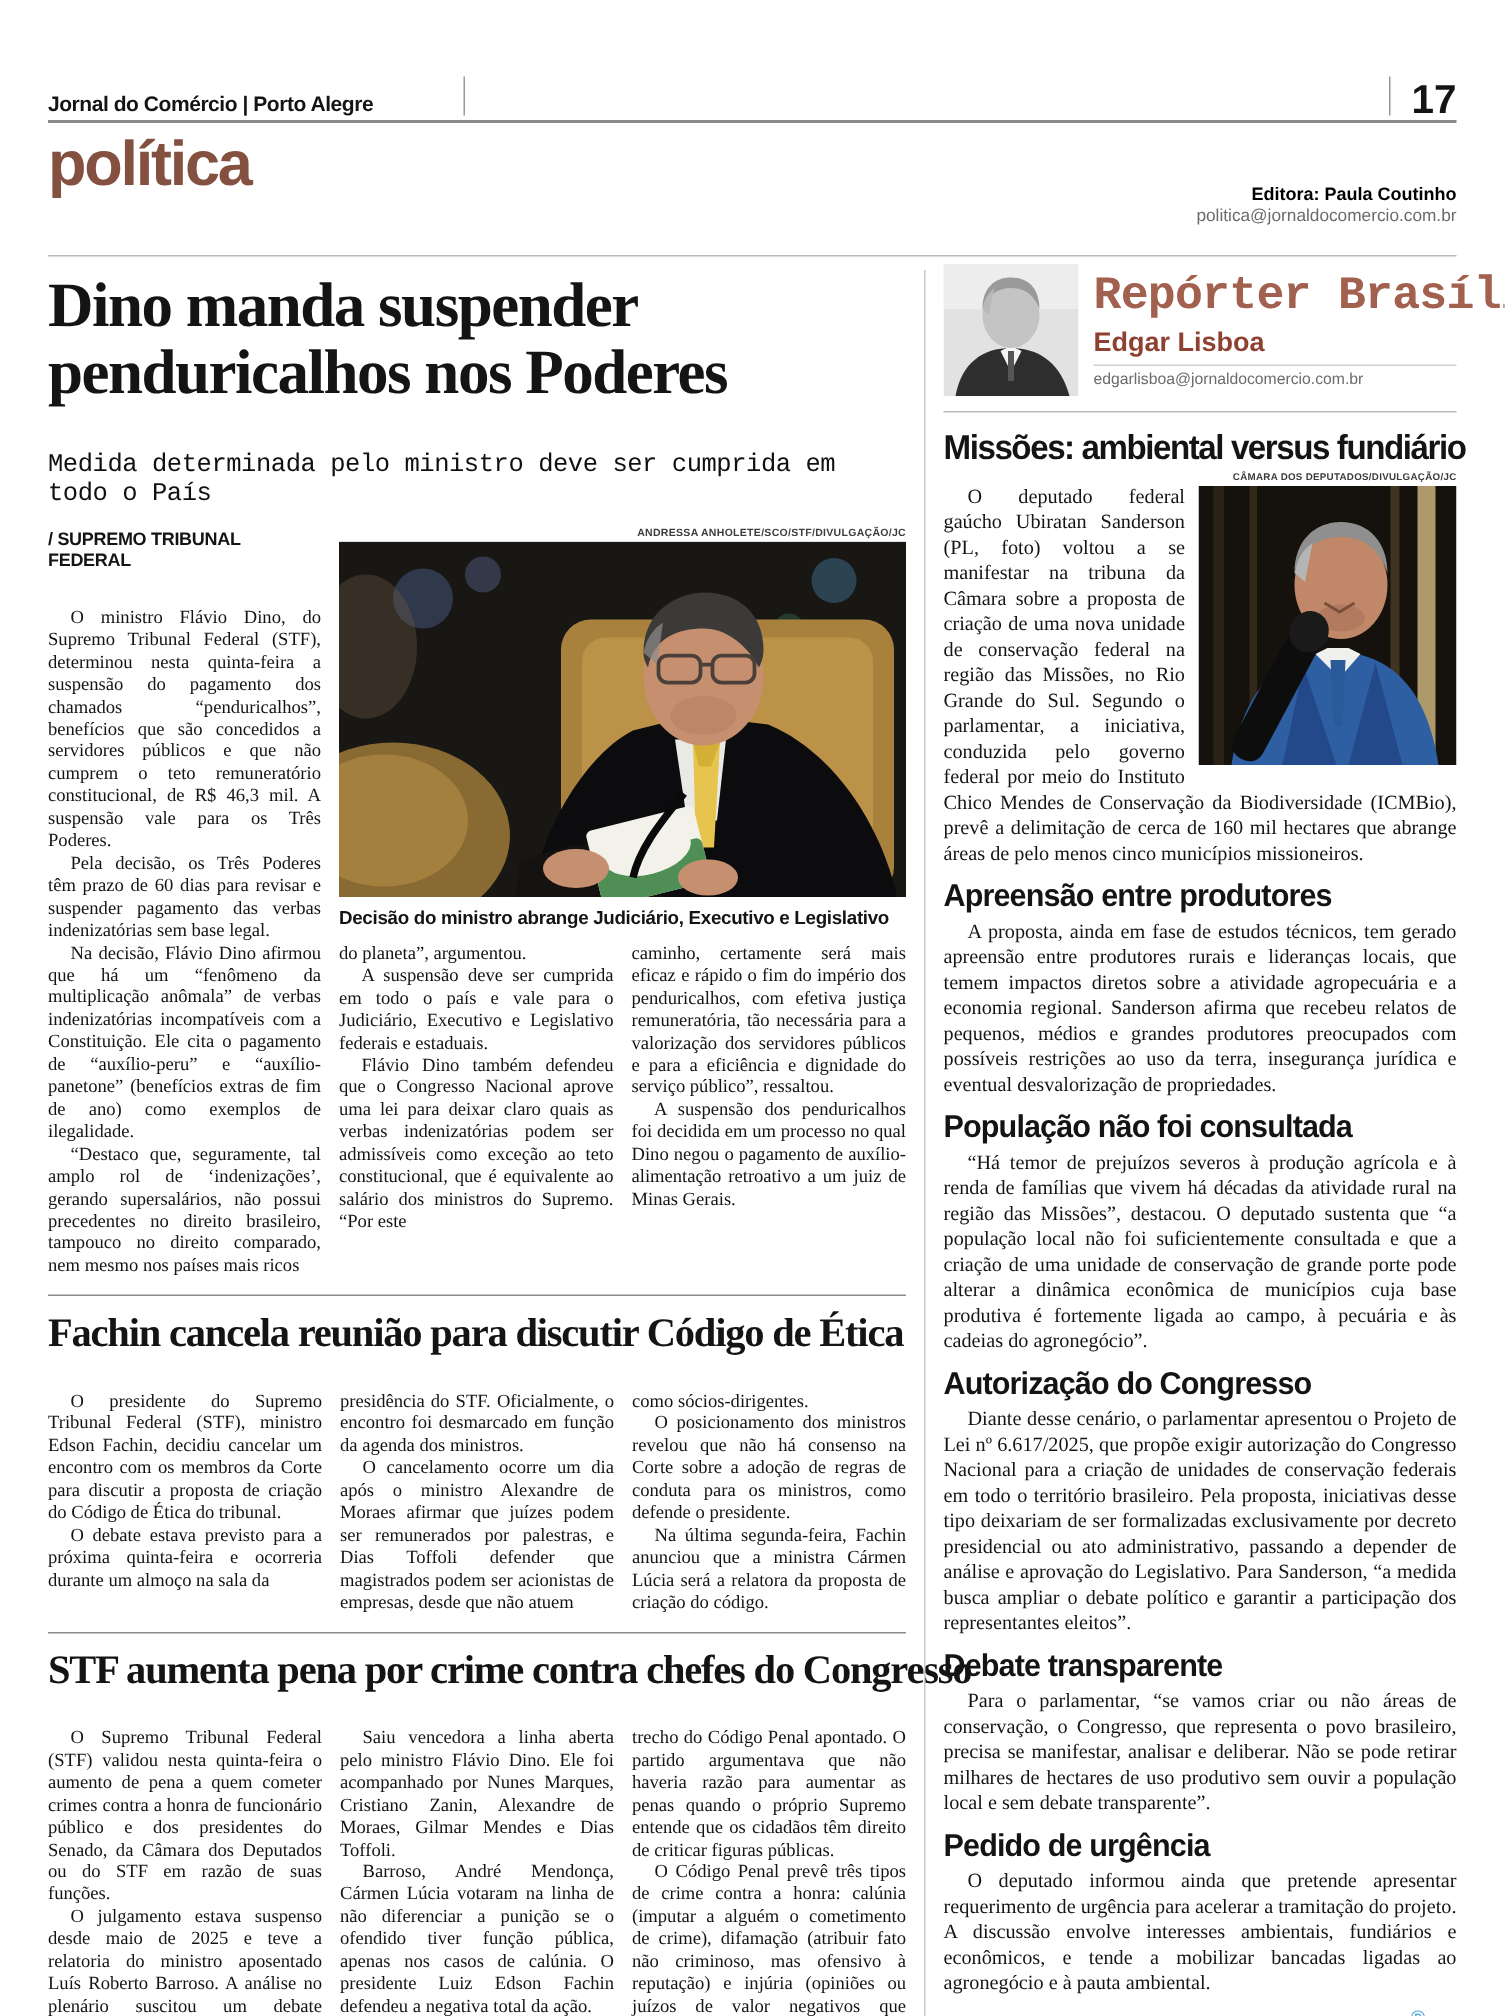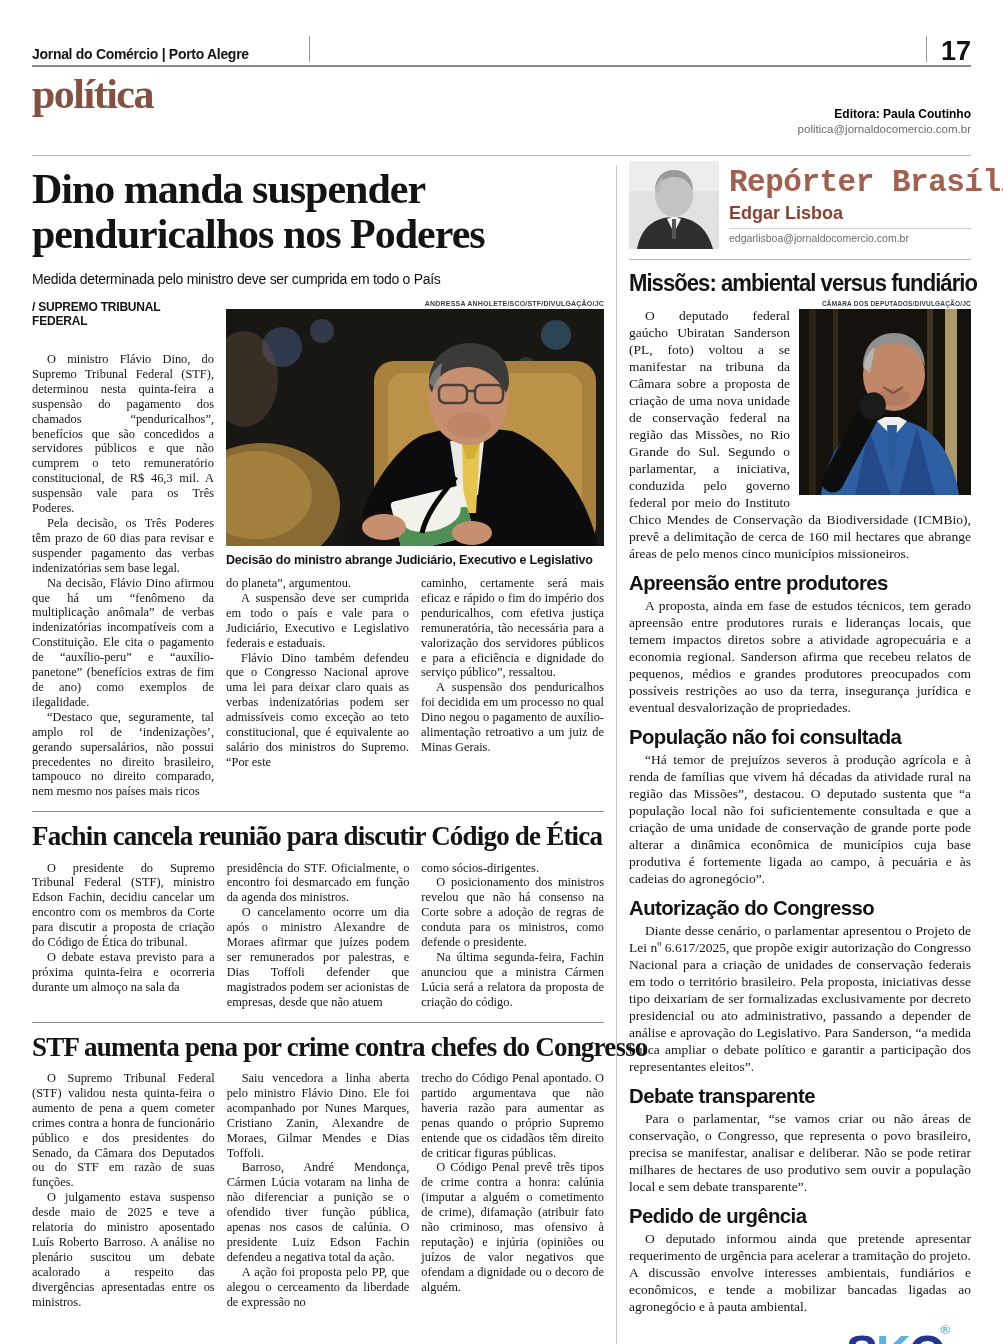--- a/index.html
+++ b/index.html
@@ -6,55 +6,55 @@
   html,body { background:#ffffff; }
   body {
     width:1003px; height:1344px; overflow:hidden;
     font-family:"Liberation Serif", serif;
     color:#141414; position:relative;
   }
   .page { padding:0 32px; }
 
   
   .topbar {
-    padding-top:36px; display:flex; align-items:flex-end;
+    padding-top:51px; display:flex; align-items:flex-end;
     border-bottom:2px solid #8a8a8a; padding-bottom:3px;
     font-family:"Liberation Sans", sans-serif; font-weight:bold;
   }
   .masthead { font-size:14px; letter-spacing:-0.3px; }
   .topbar .vline1 { width:1px; background:#999; align-self:stretch; margin:0 0 0 60px; }
   .topbar .spacer { flex:1; }
   .top-date { font-size:14px; letter-spacing:-0.3px; }
   .topbar .vline2 { width:1px; background:#999; align-self:stretch; margin:0 14px; height:26px; }
   .pagenum { font-size:27px; line-height:22px; }
 
   
   .section-row { display:flex; align-items:flex-start; border-bottom:1px solid #b9b9b9; padding:6px 0 10px; height:89px; }
   .section-title {
-    font-family:Liberation Serif, serif; font-weight:bold;
+    font-family:Liberation Sans, sans-serif; font-weight:bold;
     font-size:42px; color:#84503f; letter-spacing:-1.5px; line-height:1.0;
   }
   .editor-block { margin-left:auto; text-align:right; font-family:"Liberation Sans", sans-serif; padding-top:34px; }
   .editor-name { font-size:12px; font-weight:bold; color:#000000; }
   .editor-email { font-size:11.5px; color:#6b6b6b; margin-top:2px; }
 
   
   .main { display:flex; padding-top:5px; }
   .left-zone { width:572px; }
   .divider-v { width:1px; background:#c9c9c9; margin:4px 12px 0 12px; }
   .right-zone { width:342px; }
 
   
   h1.headline {
     font-size:42px; line-height:1.06; letter-spacing:-1px;
     font-weight:bold; margin-top:6px; font-family:"Liberation Serif", serif;
   }
   .subhead {
-    font-family:Liberation Sans, sans-serif; font-size:14px;
-    letter-spacing:-0.3px; margin-top:15px; color:#101010;
+    font-family:Liberation Mono, monospace; font-size:17px;
+    letter-spacing:-0.3px; margin-top:30px; color:#101010;
   }
   .art1-row { display:flex; gap:12px; margin-top:13px; }
   .art1-col1 { width:182px; flex:none; }
   .kicker { font-family:"Liberation Sans", sans-serif; font-weight:bold; font-size:12px; letter-spacing:-0.2px; margin-bottom:24px; }
   .photo-stack { flex:1; min-width:0; }
   .credit { font-family:"Liberation Sans", sans-serif; font-weight:bold; font-size:7px; color:#3c3c3c; text-align:right; letter-spacing:0.2px; margin-bottom:2px; }
   .photo-frame { width:100%; overflow:hidden; line-height:0; }
   .caption { font-family:"Liberation Sans", sans-serif; font-weight:bold; font-size:12.5px; letter-spacing:-0.2px; margin:7px 0 9px; }
   .sub-cols { display:flex; gap:12px; }
   .sub-cols .col { flex:1; min-width:0; }
@@ -62,21 +62,21 @@
   
   .bt p { font-size:12.4px; line-height:14.9px; text-align:justify; text-indent:15px; }
   .bt p.cont { text-indent:0; }
 
   .hr-art { border:0; border-top:1px solid #8c8c8c; margin:12px 0 10px; }
 
   h2.headline2 {
     font-size:27px; font-weight:bold; letter-spacing:-0.8px; line-height:1.05;
     font-family:"Liberation Serif", serif; white-space:nowrap;
   }
-  .cols3 { display:flex; gap:12px; margin-top:10px; }
+  .cols3 { display:flex; gap:12px; margin-top:24px; }
   .cols3 .col { flex:1; min-width:0; }
 
   
   .reporter { display:flex; gap:10px; border-bottom:1px solid #b9b9b9; padding-bottom:10px; }
   .reporter-photo { width:90px; height:88px; flex:none; line-height:0; }
   .reporter-meta { padding-top:4px; min-width:0; }
   .reporter-title {
     font-family:Liberation Mono, monospace; font-weight:bold;
     font-size:31px; color:#a2604e; letter-spacing:-0.5px; white-space:nowrap;
   }

